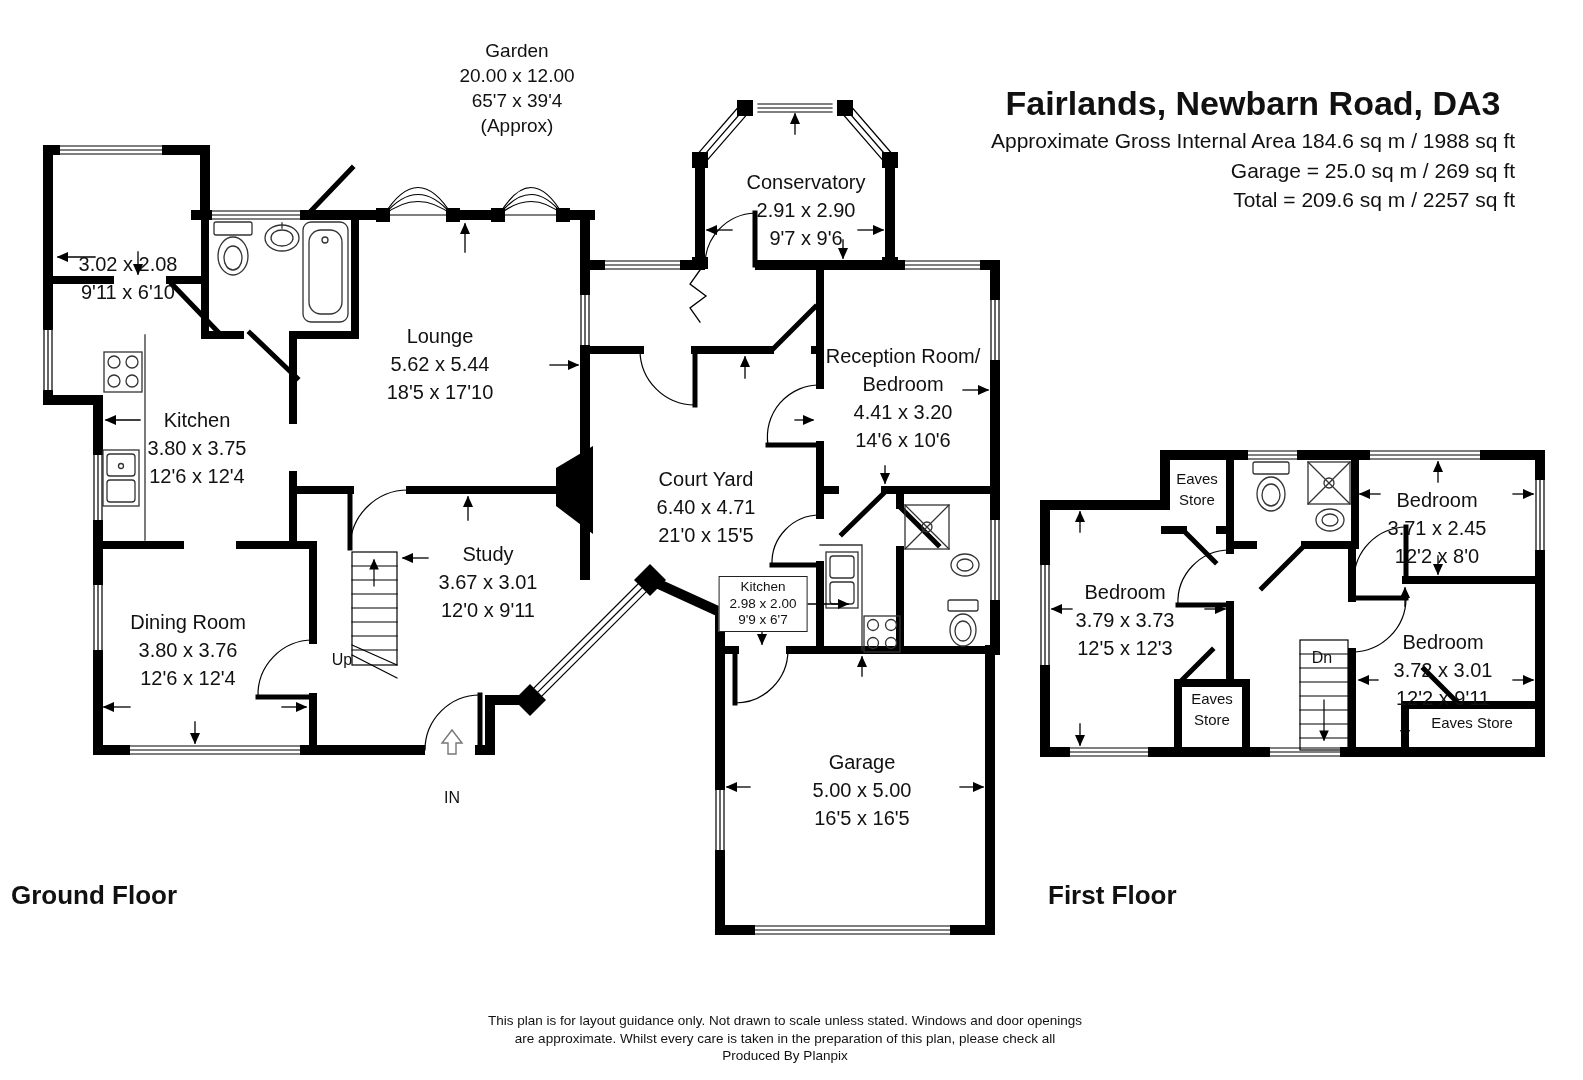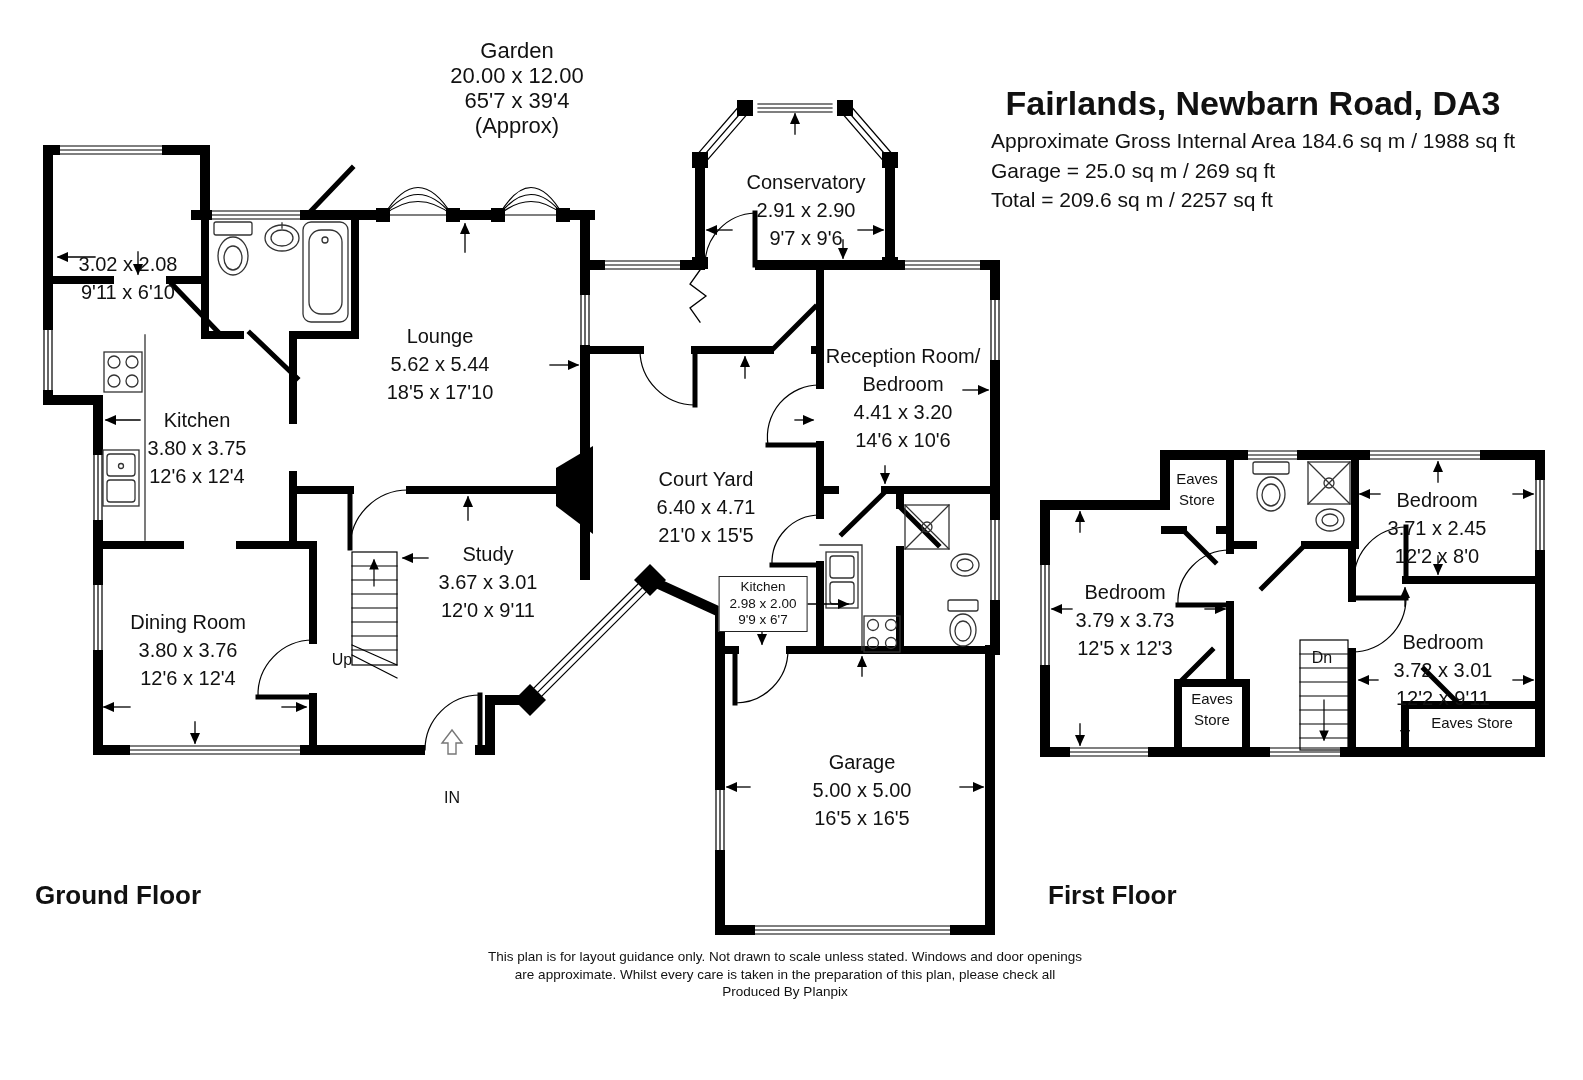--- a/index.html
+++ b/index.html
@@ -3,23 +3,23 @@
 <meta charset="utf-8">
 <style>
   html,body{margin:0;padding:0;background:#fff;}
   #plan{position:relative;width:1583px;height:1080px;background:#fff;overflow:hidden;
         font-family:"Liberation Sans","DejaVu Sans",sans-serif;color:#111;}
   svg{position:absolute;left:0;top:0;}
   .lbl{position:absolute;transform:translateX(-50%);text-align:center;white-space:nowrap;
        font-size:20px;line-height:28px;color:#111;}
   .lbl.small{font-size:15px;line-height:21px;}
   .boxed{border:1.3px solid #222;background:#fff;padding:2px 10px;font-size:13.5px;line-height:16.5px;}
-  .garden{font-size:22px;line-height:25px;}
+  .garden{font-size:19px;line-height:25px;}
   .title{position:absolute;transform:translateX(-50%);font-size:34px;font-weight:bold;white-space:nowrap;margin-top:28px;}
-  .subtitle{position:absolute;transform:translateX(-50%);text-align:left;font-size:21px;line-height:29.5px;white-space:nowrap;}
+  .subtitle{position:absolute;transform:translateX(-50%);text-align:right;font-size:21px;line-height:29.5px;white-space:nowrap;}
   .floorname{position:absolute;font-size:26px;font-weight:bold;white-space:nowrap;}
   .disclaimer{position:absolute;transform:translateX(-50%);text-align:center;font-size:13.5px;line-height:17.6px;white-space:nowrap;}
   .dirlbl{position:absolute;transform:translateX(-50%);font-size:16px;white-space:nowrap;margin-top:33px;}
 </style>
 </head>
 <body>
 
 <div id="plan">
 
 <svg width="1583" height="1080" viewBox="0 0 1583 1080">
@@ -538,22 +538,22 @@
   <div>Eaves</div>
   <div>Store</div>
 </div>
 
 <div class="lbl small" style="left:1472px;top:712px">Eaves Store</div>
 
 <div class="dirlbl" style="left:342px;top:618px">Up</div>
 <div class="dirlbl" style="left:1322px;top:616px">Dn</div>
 <div class="dirlbl" style="left:452px;top:756px">IN</div>
 
-<div class="floorname" style="left:35px;top:880px">Ground Floor</div>
+<div class="floorname" style="left:11px;top:880px">Ground Floor</div>
 <div class="floorname" style="left:1048px;top:880px">First Floor</div>
 
-<div class="disclaimer" style="left:785px;top:948px">
+<div class="disclaimer" style="left:785px;top:1012px">
   <div>This plan is for layout guidance only. Not drawn to scale unless stated. Windows and door openings</div>
   <div>are approximate. Whilst every care is taken in the preparation of this plan, please check all</div>
   <div>Produced By Planpix</div>
 </div>
 
 </div>
 
 </body></html>

